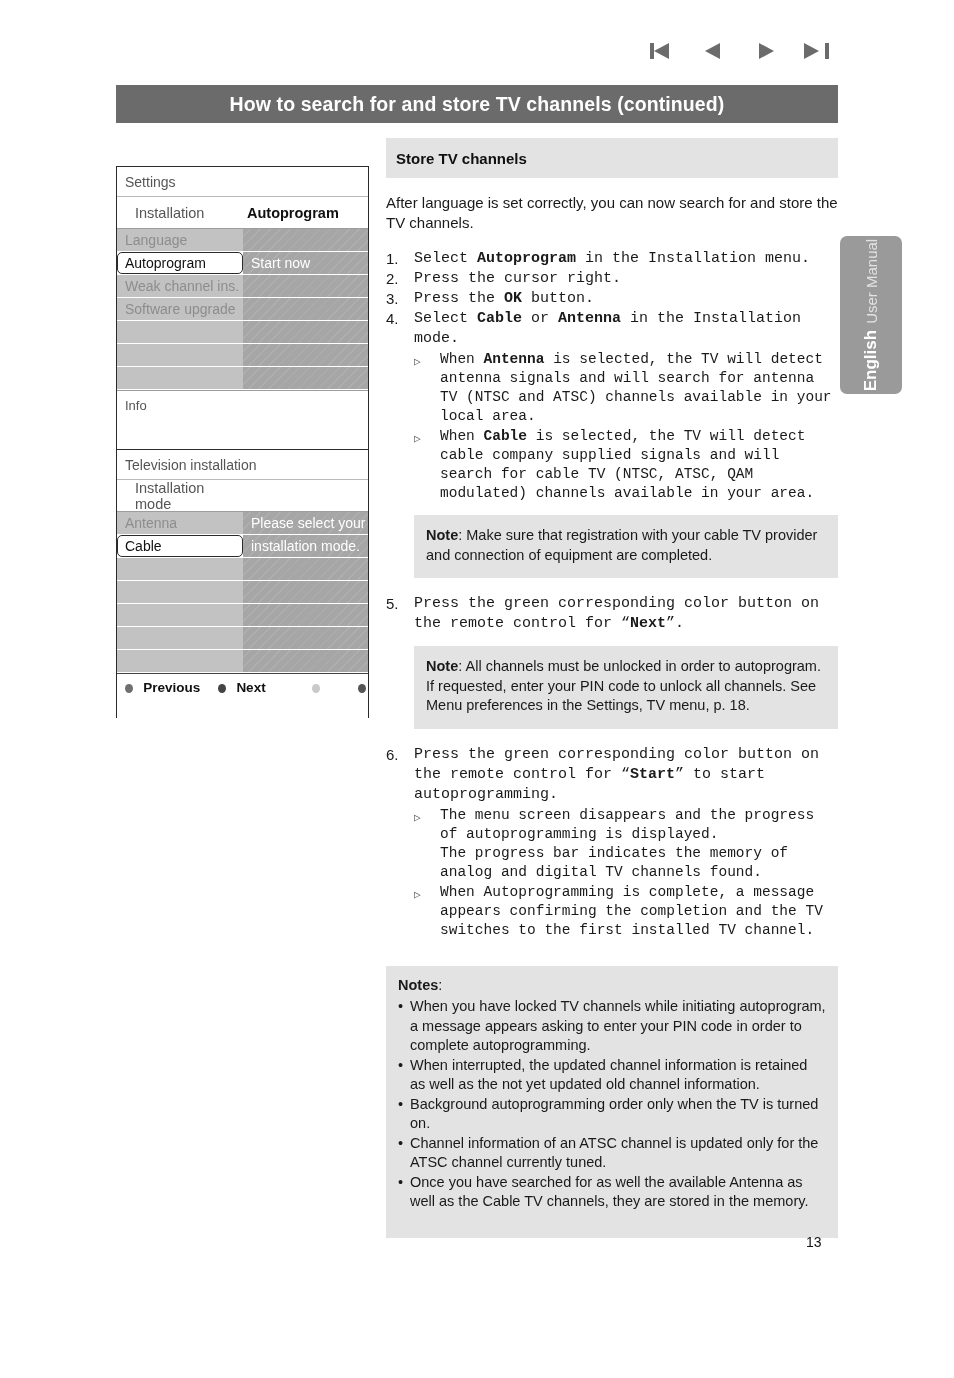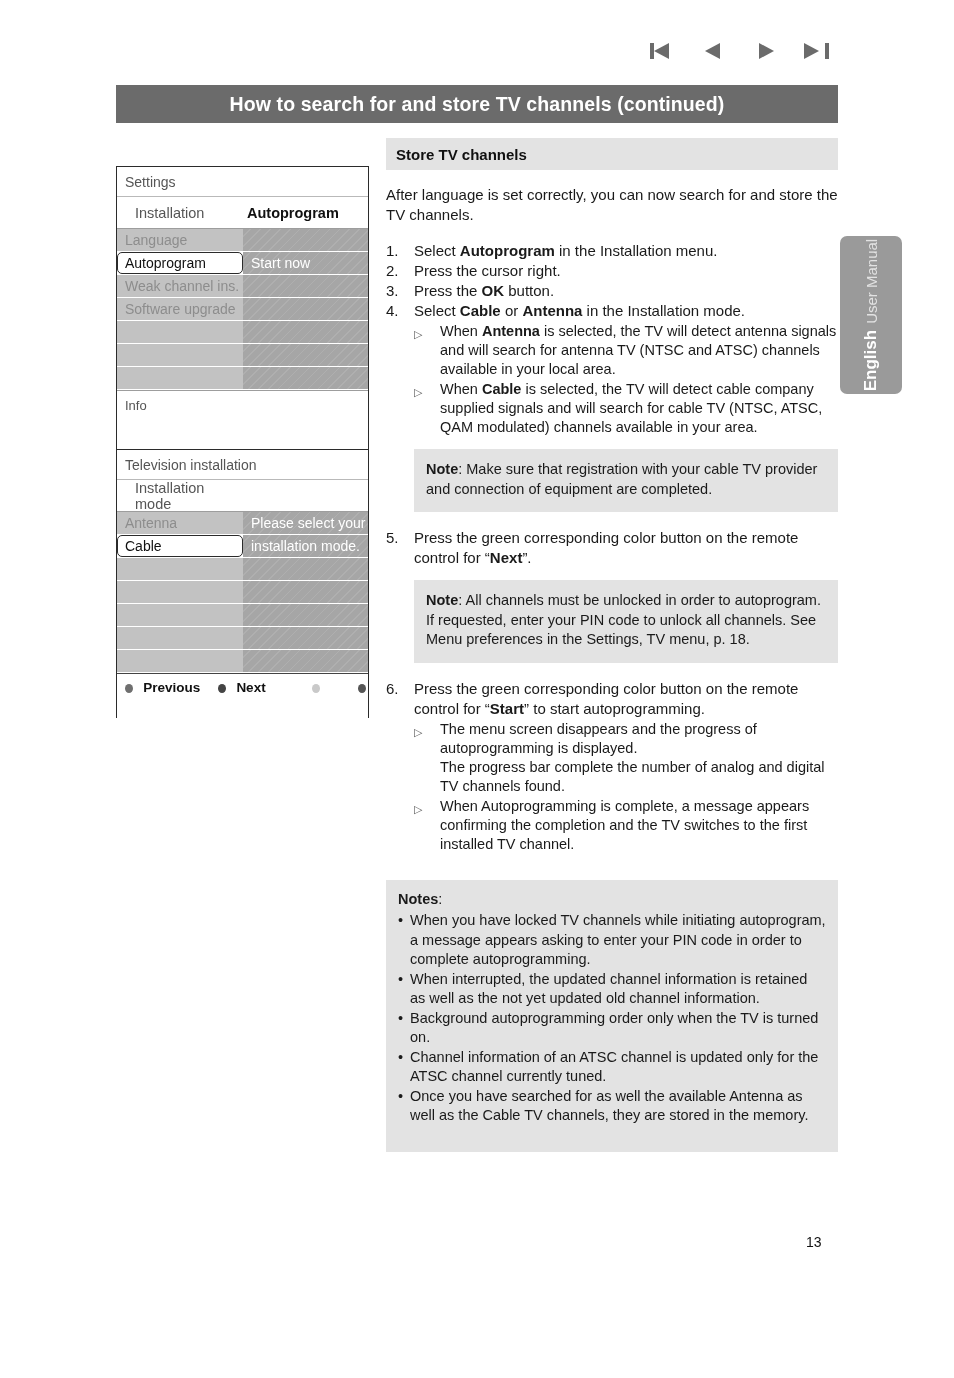--- a/index.html
+++ b/index.html
@@ -249,21 +249,21 @@
 
   
   .right-col {
     position: absolute;
     left: 386px;
     top: 138px;
     width: 452px;
   }
   .section-head {
     background: #e3e3e3;
-    height: 32px;
+    height: 40px;
     display: flex;
     align-items: center;
     padding-left: 10px;
     box-sizing: border-box;
     font-weight: bold;
     font-size: 15px;
     color: #101010;
   }
   .para {
     font-size: 15px;
@@ -281,21 +281,21 @@
     display: flex;
     font-size: 15px;
     line-height: 20px;
     margin-bottom: 0px;
   }
   .step-num {
     width: 28px;
     flex: 0 0 28px;
     color: #1a1a1a;
   }
-  .step-body { flex: 1; }
+  .step-body { flex: 1; font-family: Liberation Mono, monospace; }
   .sub-list {
     margin: 0;
     padding: 0;
     list-style: none;
   }
   .sub-item {
     display: flex;
     font-size: 14.5px;
     line-height: 19px;
     margin-top: 1px;
@@ -515,21 +515,21 @@
     </ol>
 
   <div class="note-box" id="note-2"><b>Note</b><span>: All channels must be unlocked in order to autoprogram. If requested, enter your PIN code to unlock all channels. See Menu preferences in the Settings, TV menu, p. 18.</span></div>
 
   <ol class="steps spacer-block" id="step-6">
       <li class="step">
         <span class="step-num">6.</span>
         <span class="step-body"><span>Press the green corresponding color button on the remote control for “</span><b>Start</b><span>” to start autoprogramming.</span><ul class="sub-list">
             <li class="sub-item">
               <span class="sub-mark">▷</span>
-              <span class="sub-body"><span>The menu screen disappears and the progress of autoprogramming is displayed.</span><br><span>The progress bar complete the number of analog and digital TV channels found.</span></span>
+              <span class="sub-body"><span>The menu screen disappears and the progress of autoprogramming is displayed.</span><br><span>The progress bar indicates the memory of analog and digital TV channels found.</span></span>
             </li>
             <li class="sub-item">
               <span class="sub-mark">▷</span>
               <span class="sub-body"><span>When Autoprogramming is complete, a message appears confirming the completion and the TV switches to the first installed TV channel.</span></span>
             </li>
           </ul></span>
       </li>
     </ol>
 
   <div class="notes-box">

